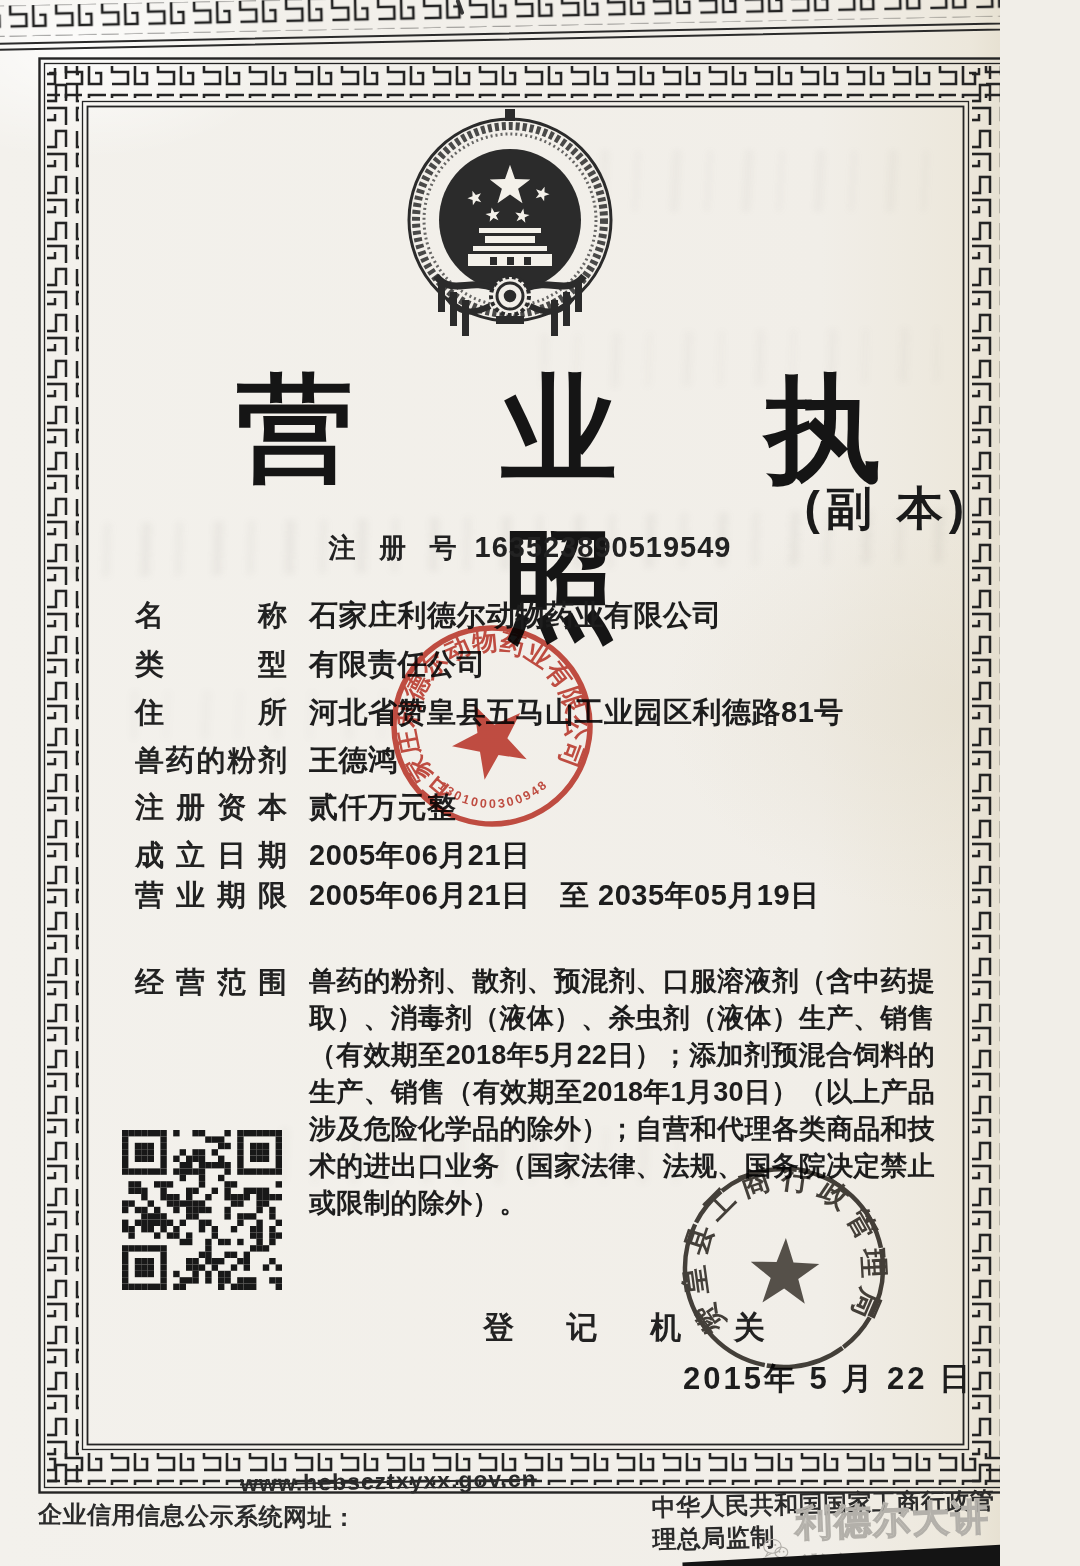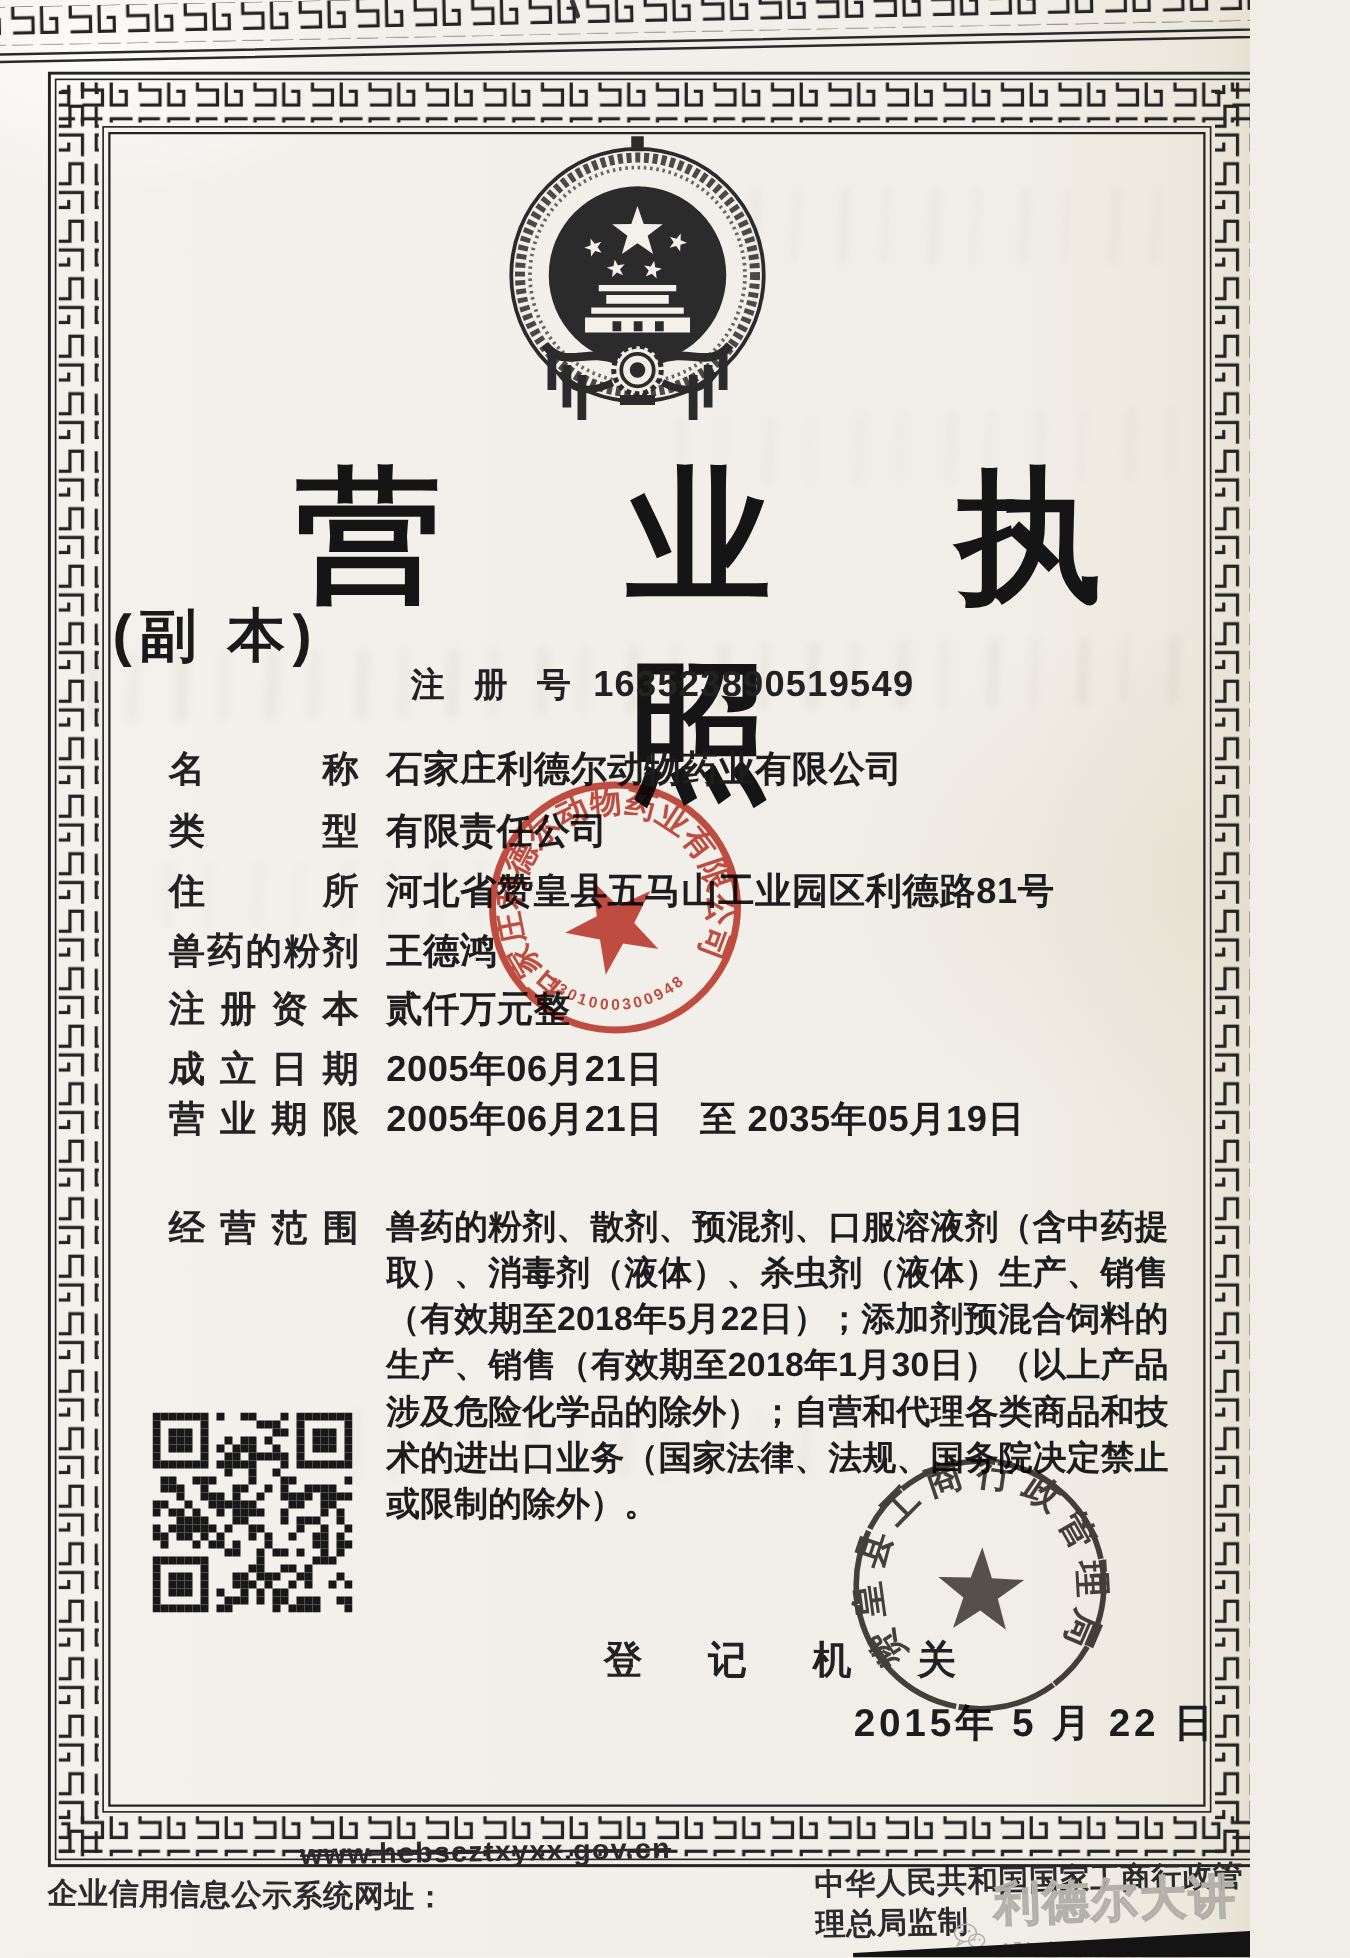--- a/index.html
+++ b/index.html
@@ -33,21 +33,21 @@
   .frame-svg{position:absolute;left:38px;top:57px;}
 
   .content-text{position:absolute;z-index:2;}
 
   .title{
     left:90px;top:352px;width:880px;text-align:center;
     font-size:116px;font-weight:900;letter-spacing:58px;padding-left:58px;
     color:#151515;
   }
   .subtitle{
-    left:90px;top:478px;width:880px;text-align:left;
+    left:90px;top:478px;width:880px;text-align:right;
     font-size:46px;font-weight:800;letter-spacing:6px;color:#1a1a1a;
   }
   .regline{
     left:90px;top:530px;width:880px;text-align:center;font-size:27px;font-weight:600;color:#222;
   }
   .regline .reg-label{letter-spacing:8px;margin-right:10px;}
   .regline .reg-number{font-size:29px;letter-spacing:1px;font-weight:600;}
 
   .field-row{position:absolute;left:135px;width:800px;z-index:2;}
   .flabel{

